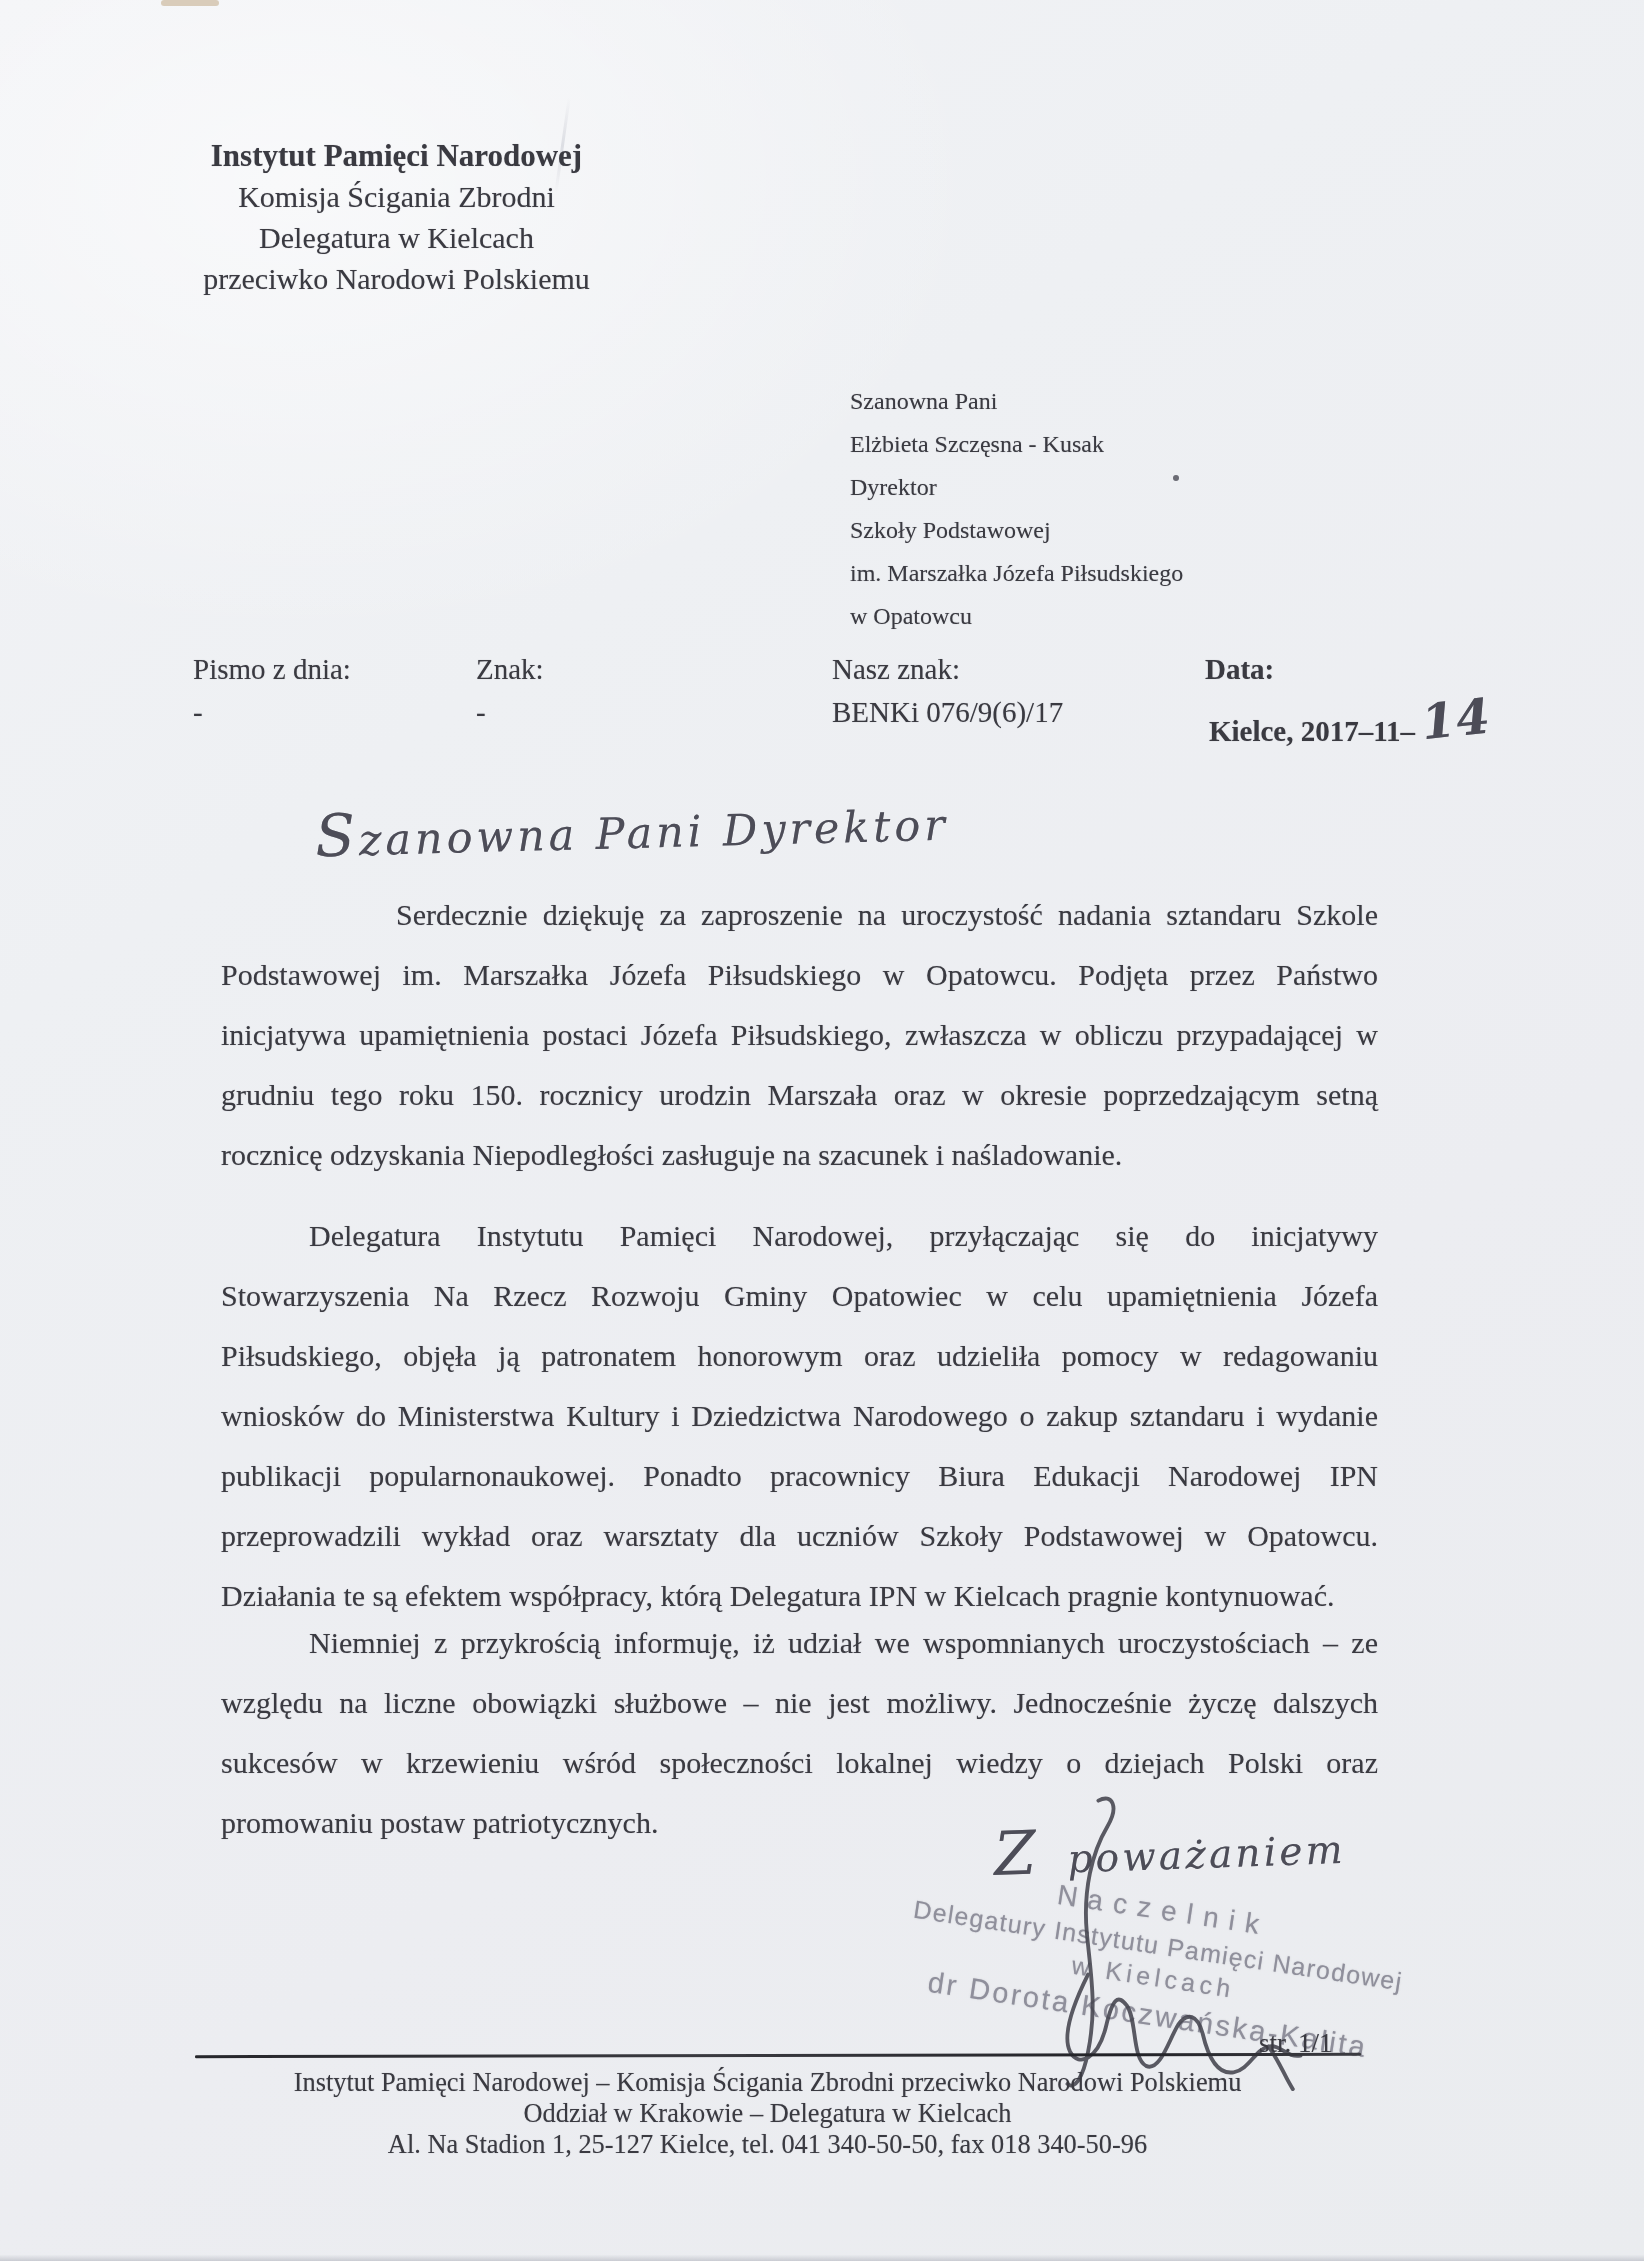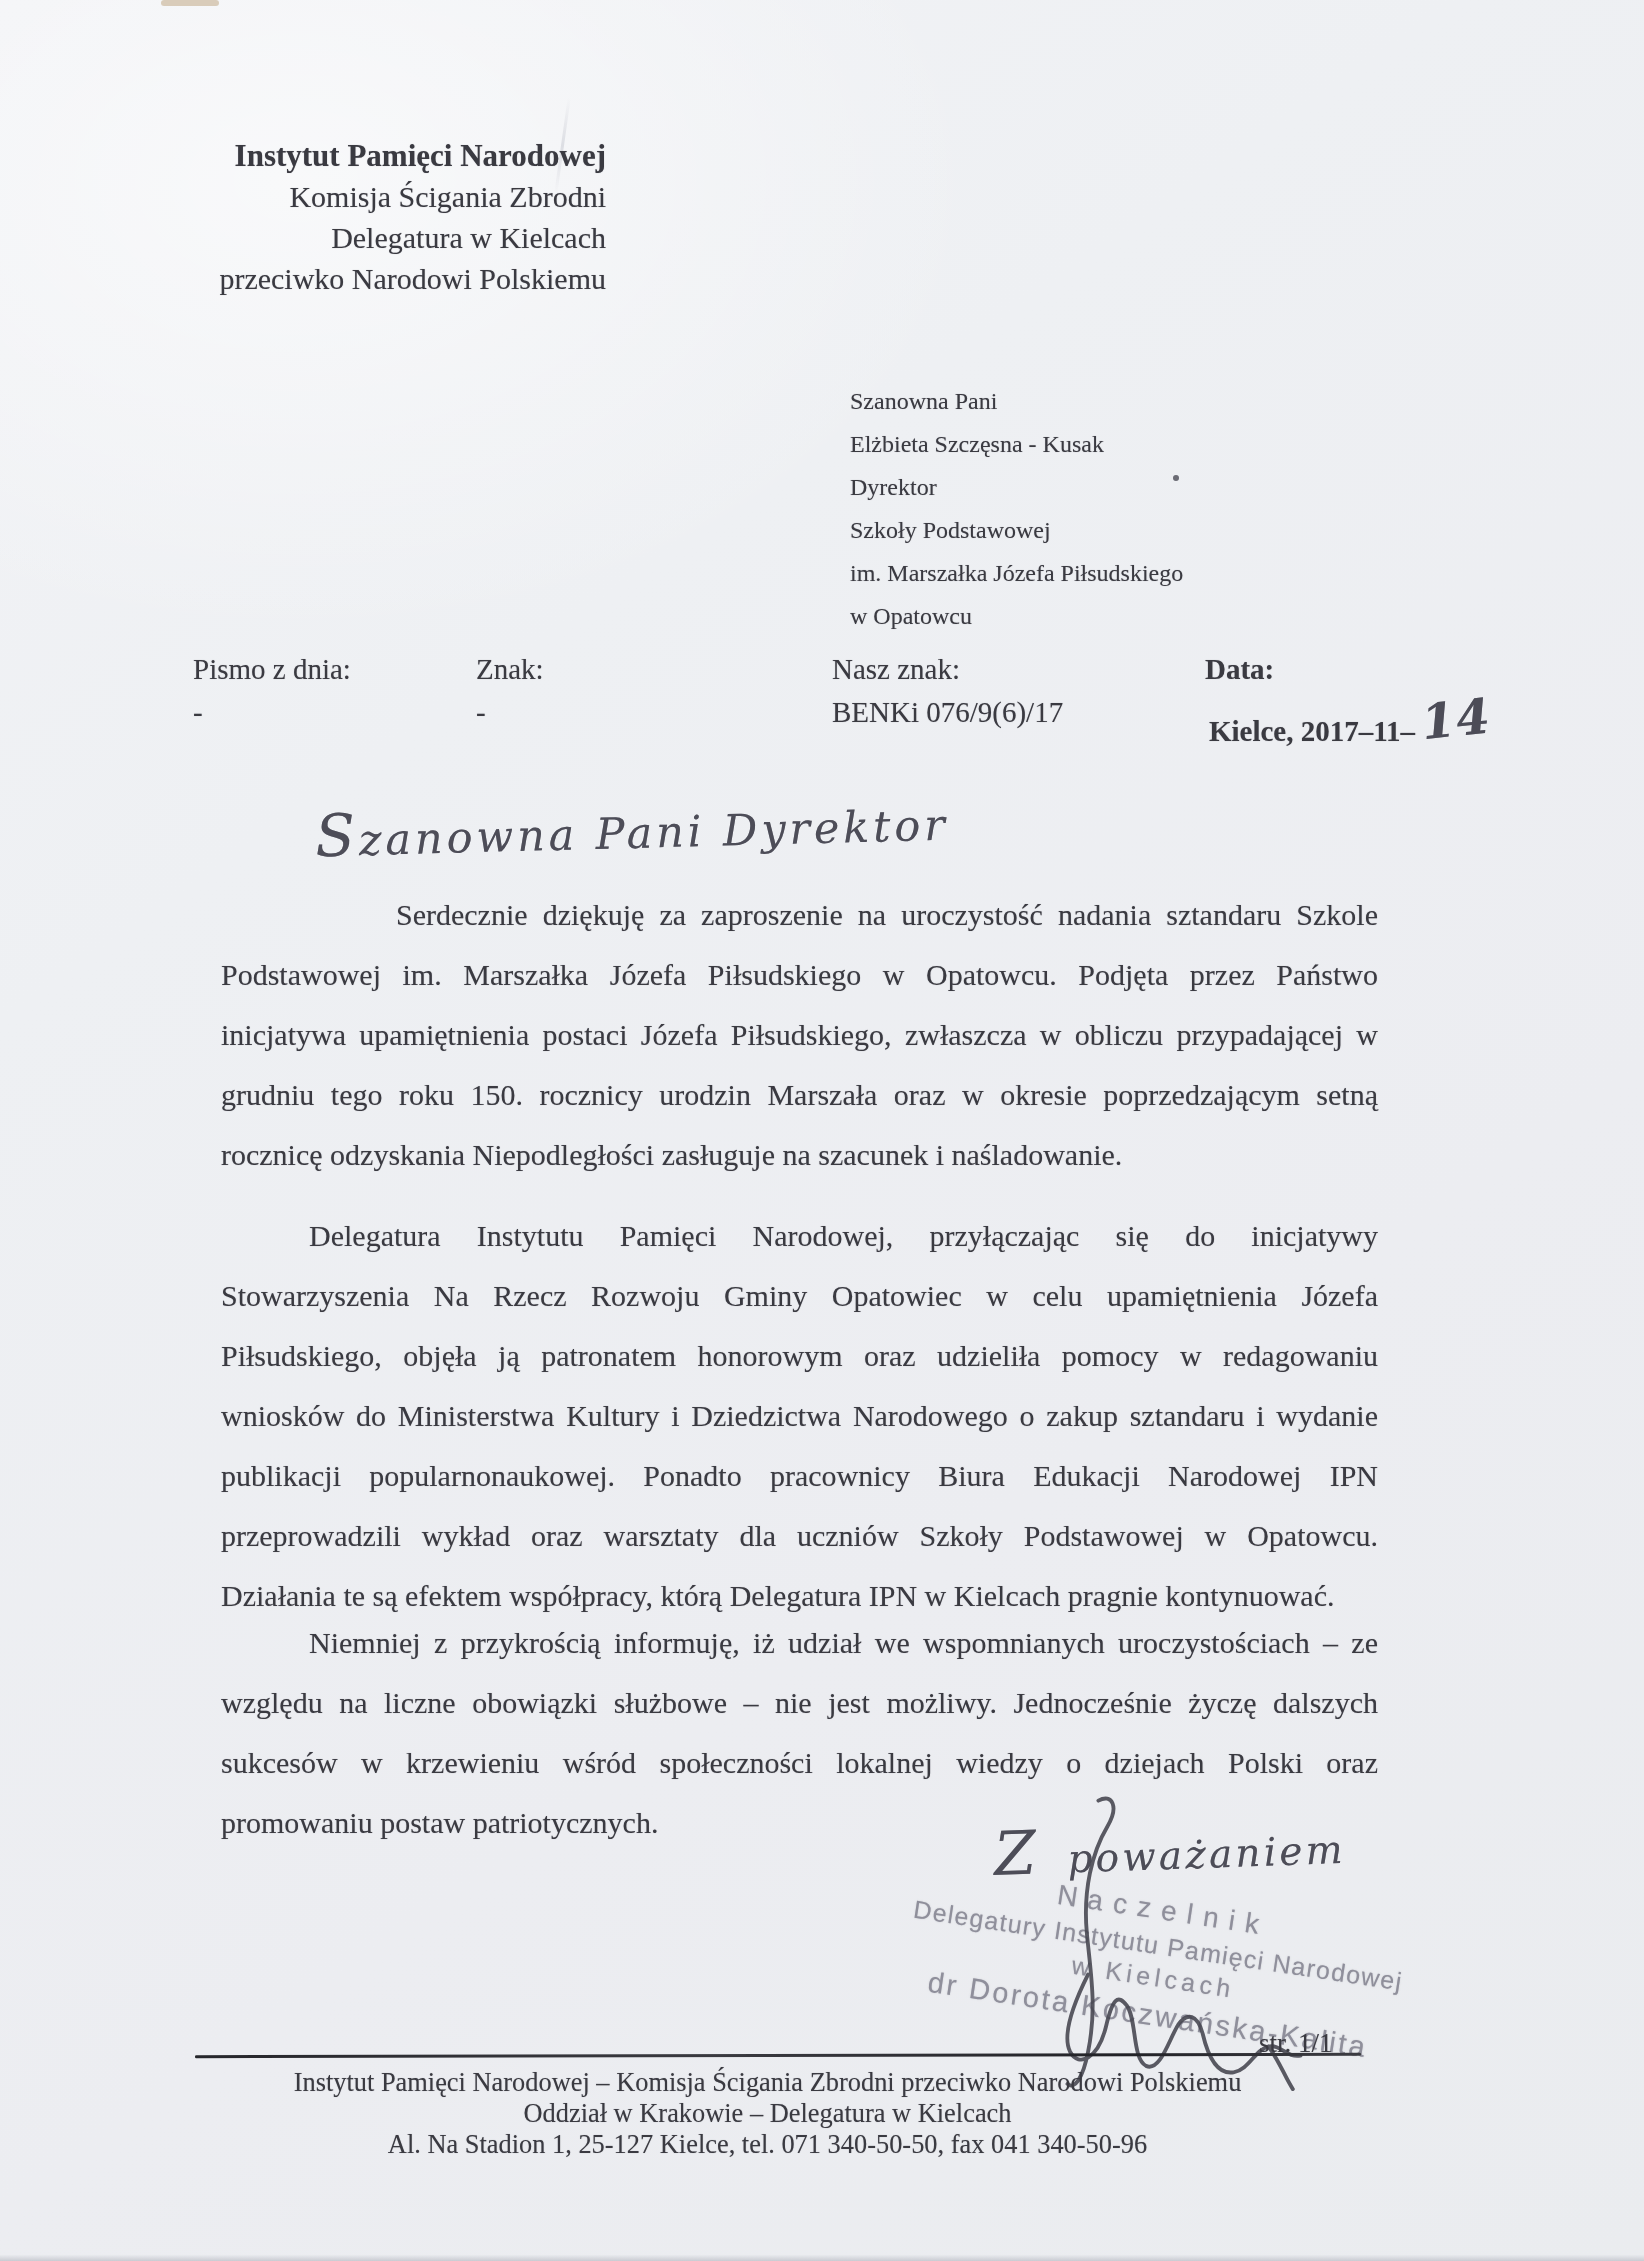--- a/index.html
+++ b/index.html
@@ -14,21 +14,21 @@
       radial-gradient(ellipse 1161px 774px at 18% 8%, rgba(255,255,255,.55), rgba(255,255,255,0) 60%),
       linear-gradient(145deg, #f2f3f6 0%, #eef0f3 30%, #ecedf1 65%, #eaecef 100%);
     overflow:hidden;
     color:#3a3a41;
   }
   .ink { color:#3a3a41; text-shadow:0 0 1px rgba(58,58,70,.35); }
 
   
   .letterhead {
     position:absolute; left:187px; top:135px; width:419px;
-    text-align:right; font-size:30px; line-height:41px;
+    text-align:center; font-size:30px; line-height:41px;
   }
   .letterhead .l1 { font-weight:bold; font-size:31px; }
 
   
   .recipient {
     position:absolute; left:850px; top:380px;
     font-size:24px; line-height:43px;
   }
   .recipient .bold { font-weight:normal; }
 
@@ -191,18 +191,18 @@
       <path d="M112,300 C92,340 70,392 84,420 C98,446 128,430 140,380 C150,338 158,330 172,348 C188,370 180,430 202,442 C224,452 238,400 252,378 C266,358 282,362 290,392 C298,426 312,456 338,452 C362,448 372,416 392,412 C412,408 420,430 442,426"></path>
       <path d="M392,412 C408,432 418,460 430,478"></path>
     </g>
   </svg>
 
   <div class="page-indicator ink">str. 1/1</div>
   <div class="footer-rule"></div>
   <div class="footer ink">
     <div>Instytut Pamięci Narodowej – Komisja Ścigania Zbrodni przeciwko Narodowi Polskiemu</div>
     <div>Oddział w Krakowie – Delegatura w Kielcach</div>
-    <div>Al. Na Stadion 1, 25-127 Kielce, tel. 071 340-50-50, fax 041 340-50-96</div>
+    <div>Al. Na Stadion 1, 25-127 Kielce, tel. 041 340-50-50, fax 018 340-50-96</div>
   </div>
 
   <div class="bottom-edge"></div>
 </div>
 
 
 </body></html>

